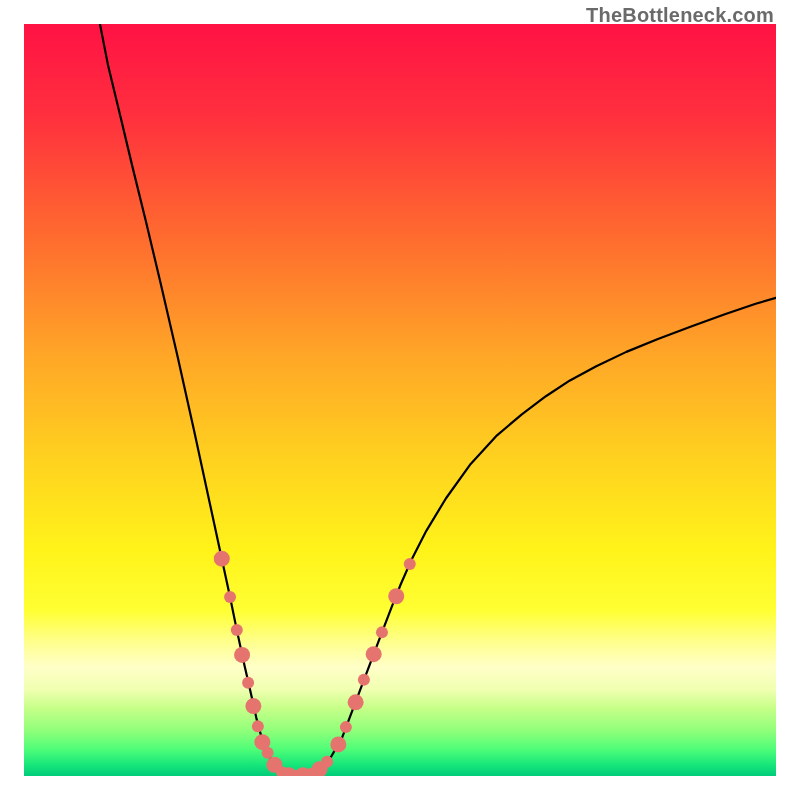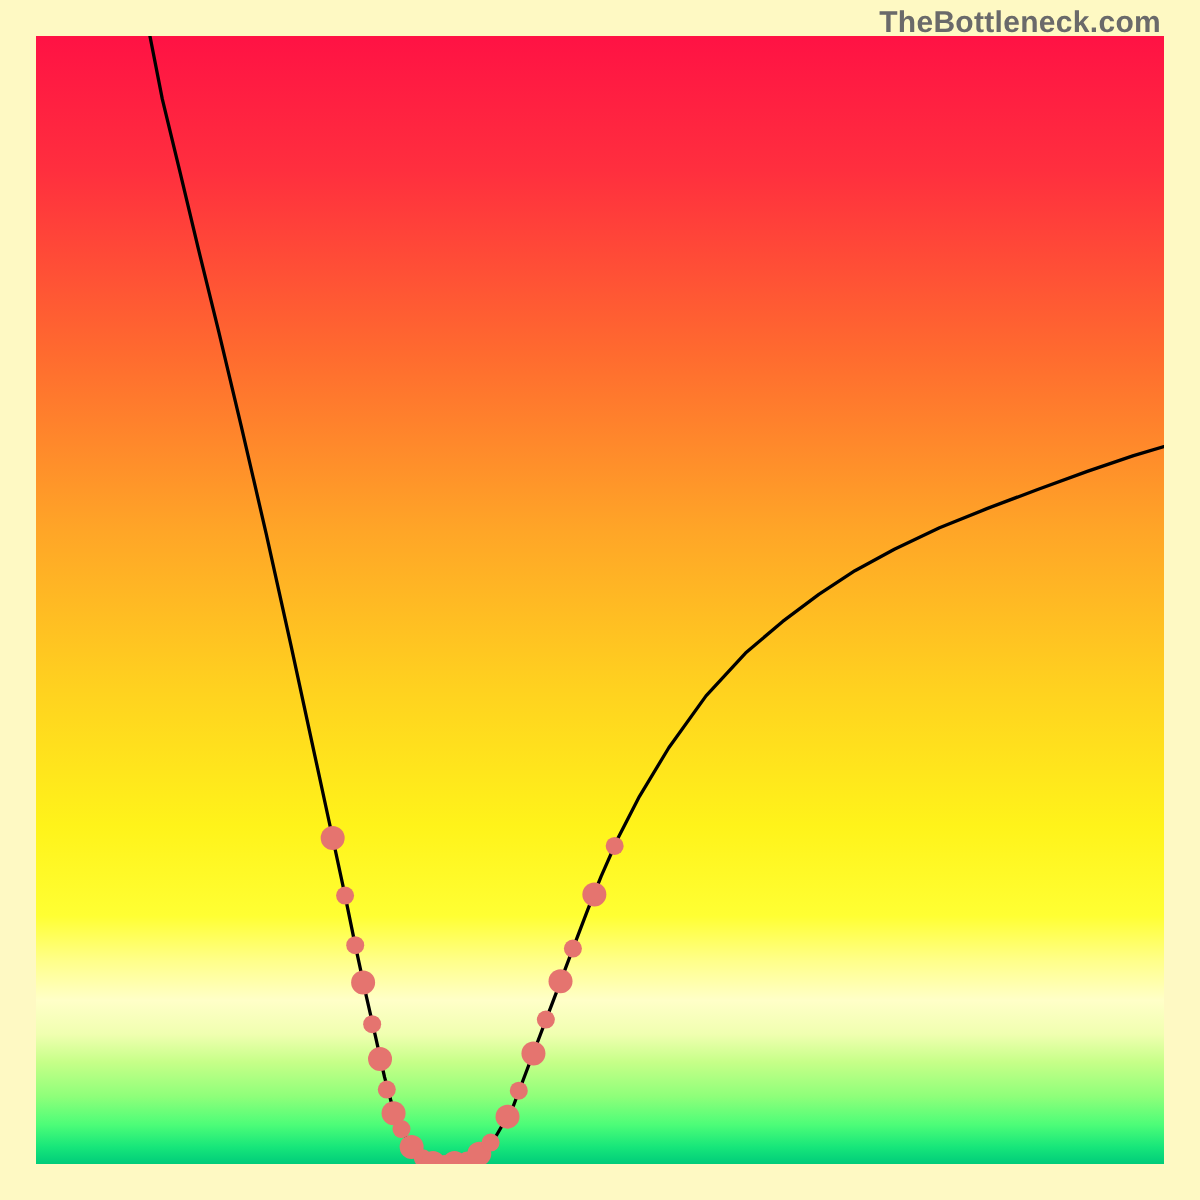--- a/index.html
+++ b/index.html
@@ -8,21 +8,21 @@
     width: 800px;
     height: 800px;
     background: #000;
     font-family: Arial, Helvetica, sans-serif;
     overflow: hidden;
   }
   .stage {
     position: relative;
     width: 800px;
     height: 800px;
-    background: #fef9c3;
+    background: #ffffff;
   }
   .plot-area {
     position: absolute;
     left: 24px;
     top: 24px;
     width: 752px;
     height: 752px;
     overflow: hidden;
   }
   .gradient-bg {

